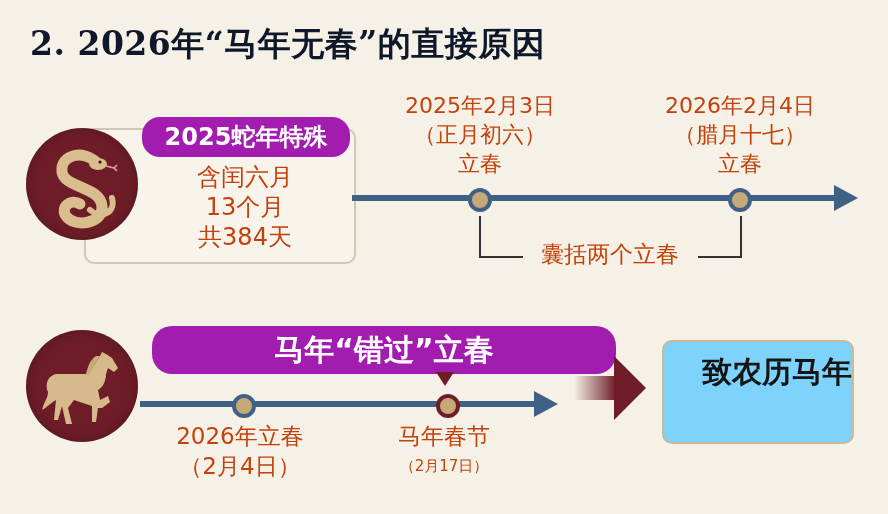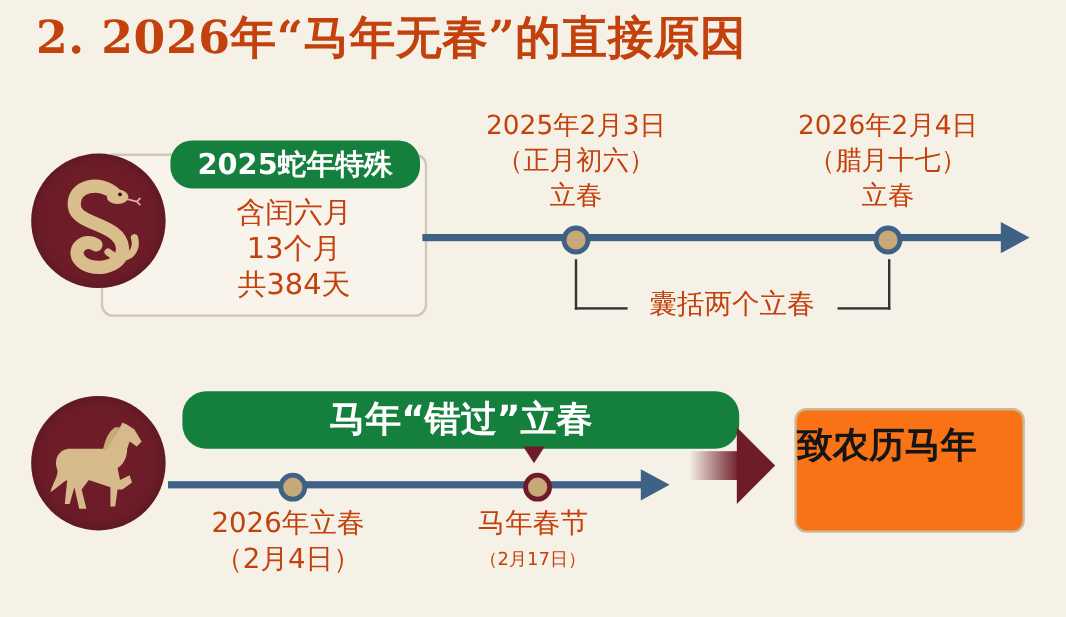--- a/index.html
+++ b/index.html
@@ -1,27 +1,27 @@
 <!DOCTYPE html>
 <html><head>
 <meta charset="utf-8">
 <style>
   html,body{margin:0;padding:0;}
   body{width:888px;height:514px;background:#f6f1e6;position:relative;overflow:hidden;font-family:"DejaVu Sans","Liberation Sans",sans-serif;color:#1e1e1e;}
   .abs{position:absolute;}
-  .title{left:30px;top:6px;font-family:"DejaVu Serif","Liberation Serif",serif;font-size:38px;font-weight:bold;color:#c2410c;letter-spacing:0.5px;white-space:nowrap;}
+  .title{left:30px;top:22px;font-family:"DejaVu Serif","Liberation Serif",serif;font-size:33px;font-weight:bold;color:#0f172a;letter-spacing:0.5px;white-space:nowrap;}
   .circle{width:112px;height:112px;border-radius:50%;background:#6e1d28;box-shadow:inset 0 0 12px rgba(0,0,0,0.25);}
   .infobox{border:2px solid #cfc7b8;border-radius:10px;background:#f8f4eb;}
-  .pill{background:#15803d;color:#fff;border-radius:18px;text-align:center;font-weight:bold;white-space:nowrap;}
+  .pill{background:#a21caf;color:#fff;border-radius:18px;text-align:center;font-weight:bold;white-space:nowrap;}
   .line{background:#3f6185;height:6px;}
   .arrowhead{width:0;height:0;border-top:13px solid transparent;border-bottom:13px solid transparent;border-left:24px solid #3f6185;}
   .dot{width:16px;height:16px;border-radius:50%;background:#c7a878;border:4px solid #3f6185;}
   .dot.red{border-color:#6e1d28;}
   .lbl{text-align:center;font-size:22px;line-height:28px;white-space:nowrap;color:#c2410c;}
-  .resultbox{background:#f97316;border:2px solid #cbb996;border-radius:10px;text-align:left;font-weight:bold;font-size:30px;line-height:40px;color:#151515;}
+  .resultbox{background:#7dd3fc;border:2px solid #cbb996;border-radius:10px;text-align:right;font-weight:bold;font-size:30px;line-height:40px;color:#151515;}
 </style>
 </head>
 <body>
 
 <div class="abs title">2. 2026年“马年无春”的直接原因</div>
 
 <div class="abs infobox" style="left:84px;top:128px;width:268px;height:132px;"></div>
 <div class="abs circle" style="left:26px;top:128px;">
   <svg width="112" height="112" viewBox="0 0 112 112">
     <path d="M70 34 C58 22 34 26 36 44 C38 60 74 58 76 78 C78 96 48 100 40 88 C34 80 44 70 54 76" fill="none" stroke="#d9bd8c" stroke-width="11" stroke-linecap="round"></path>

